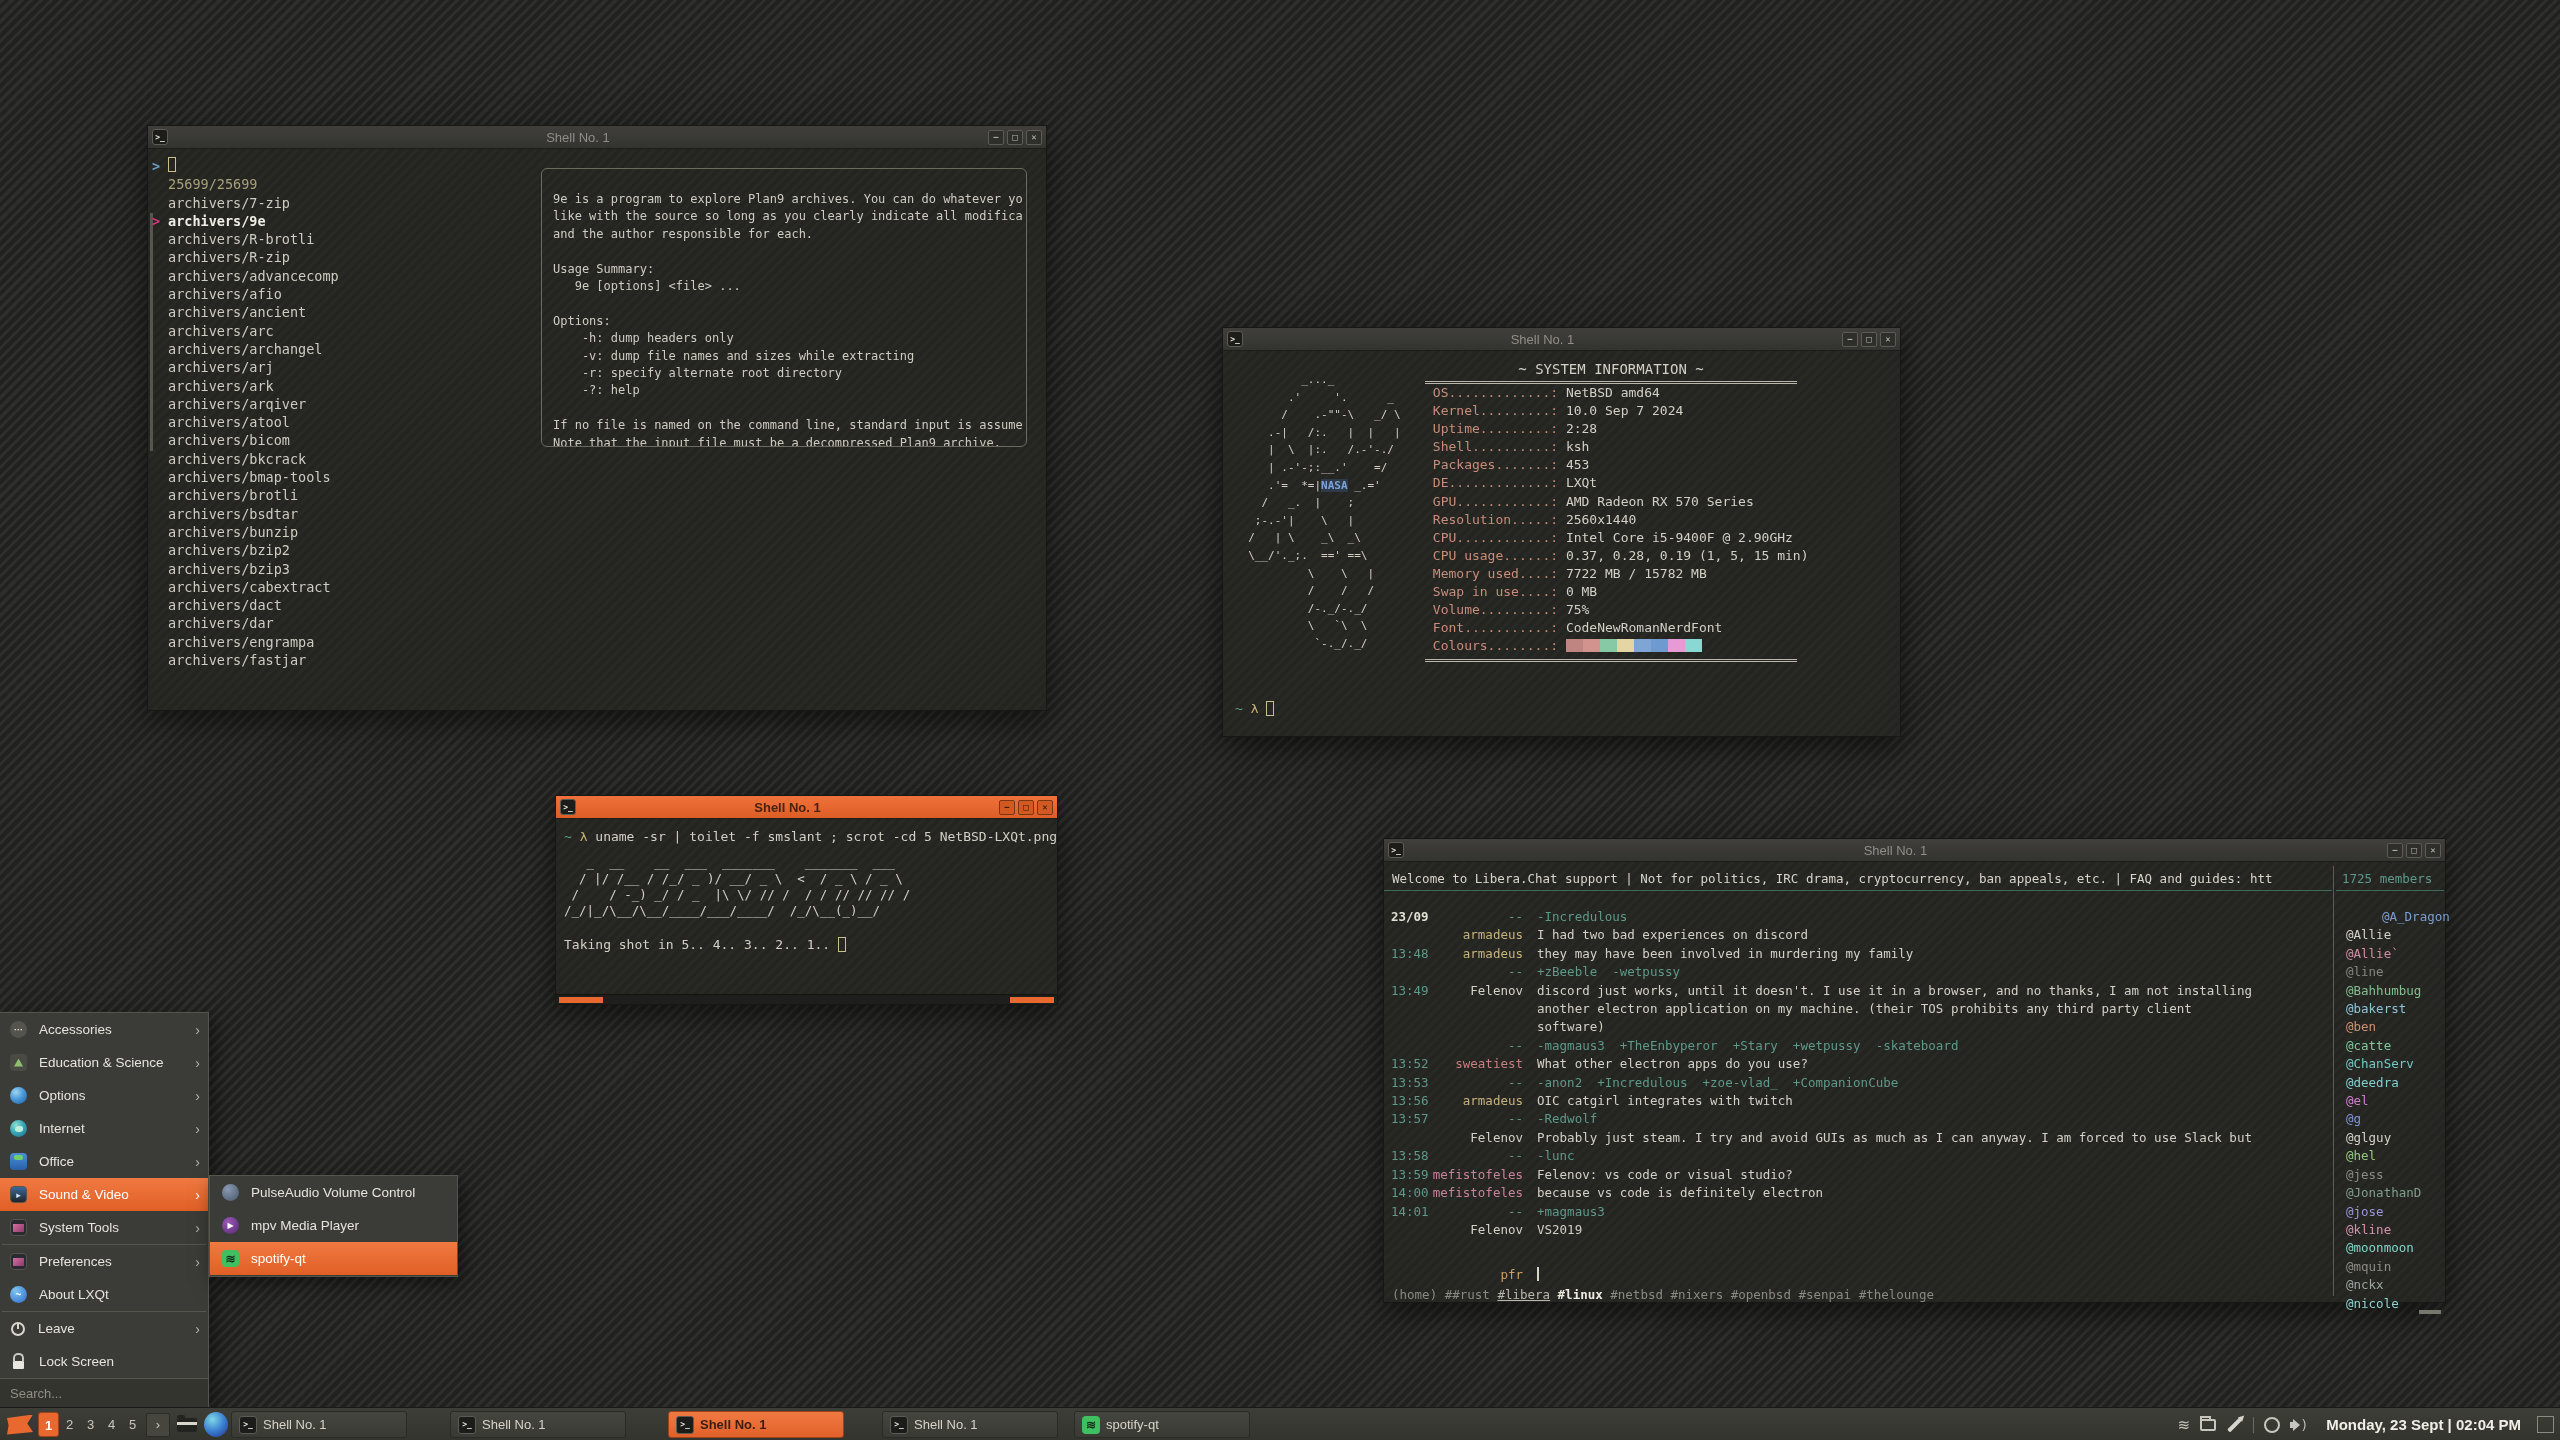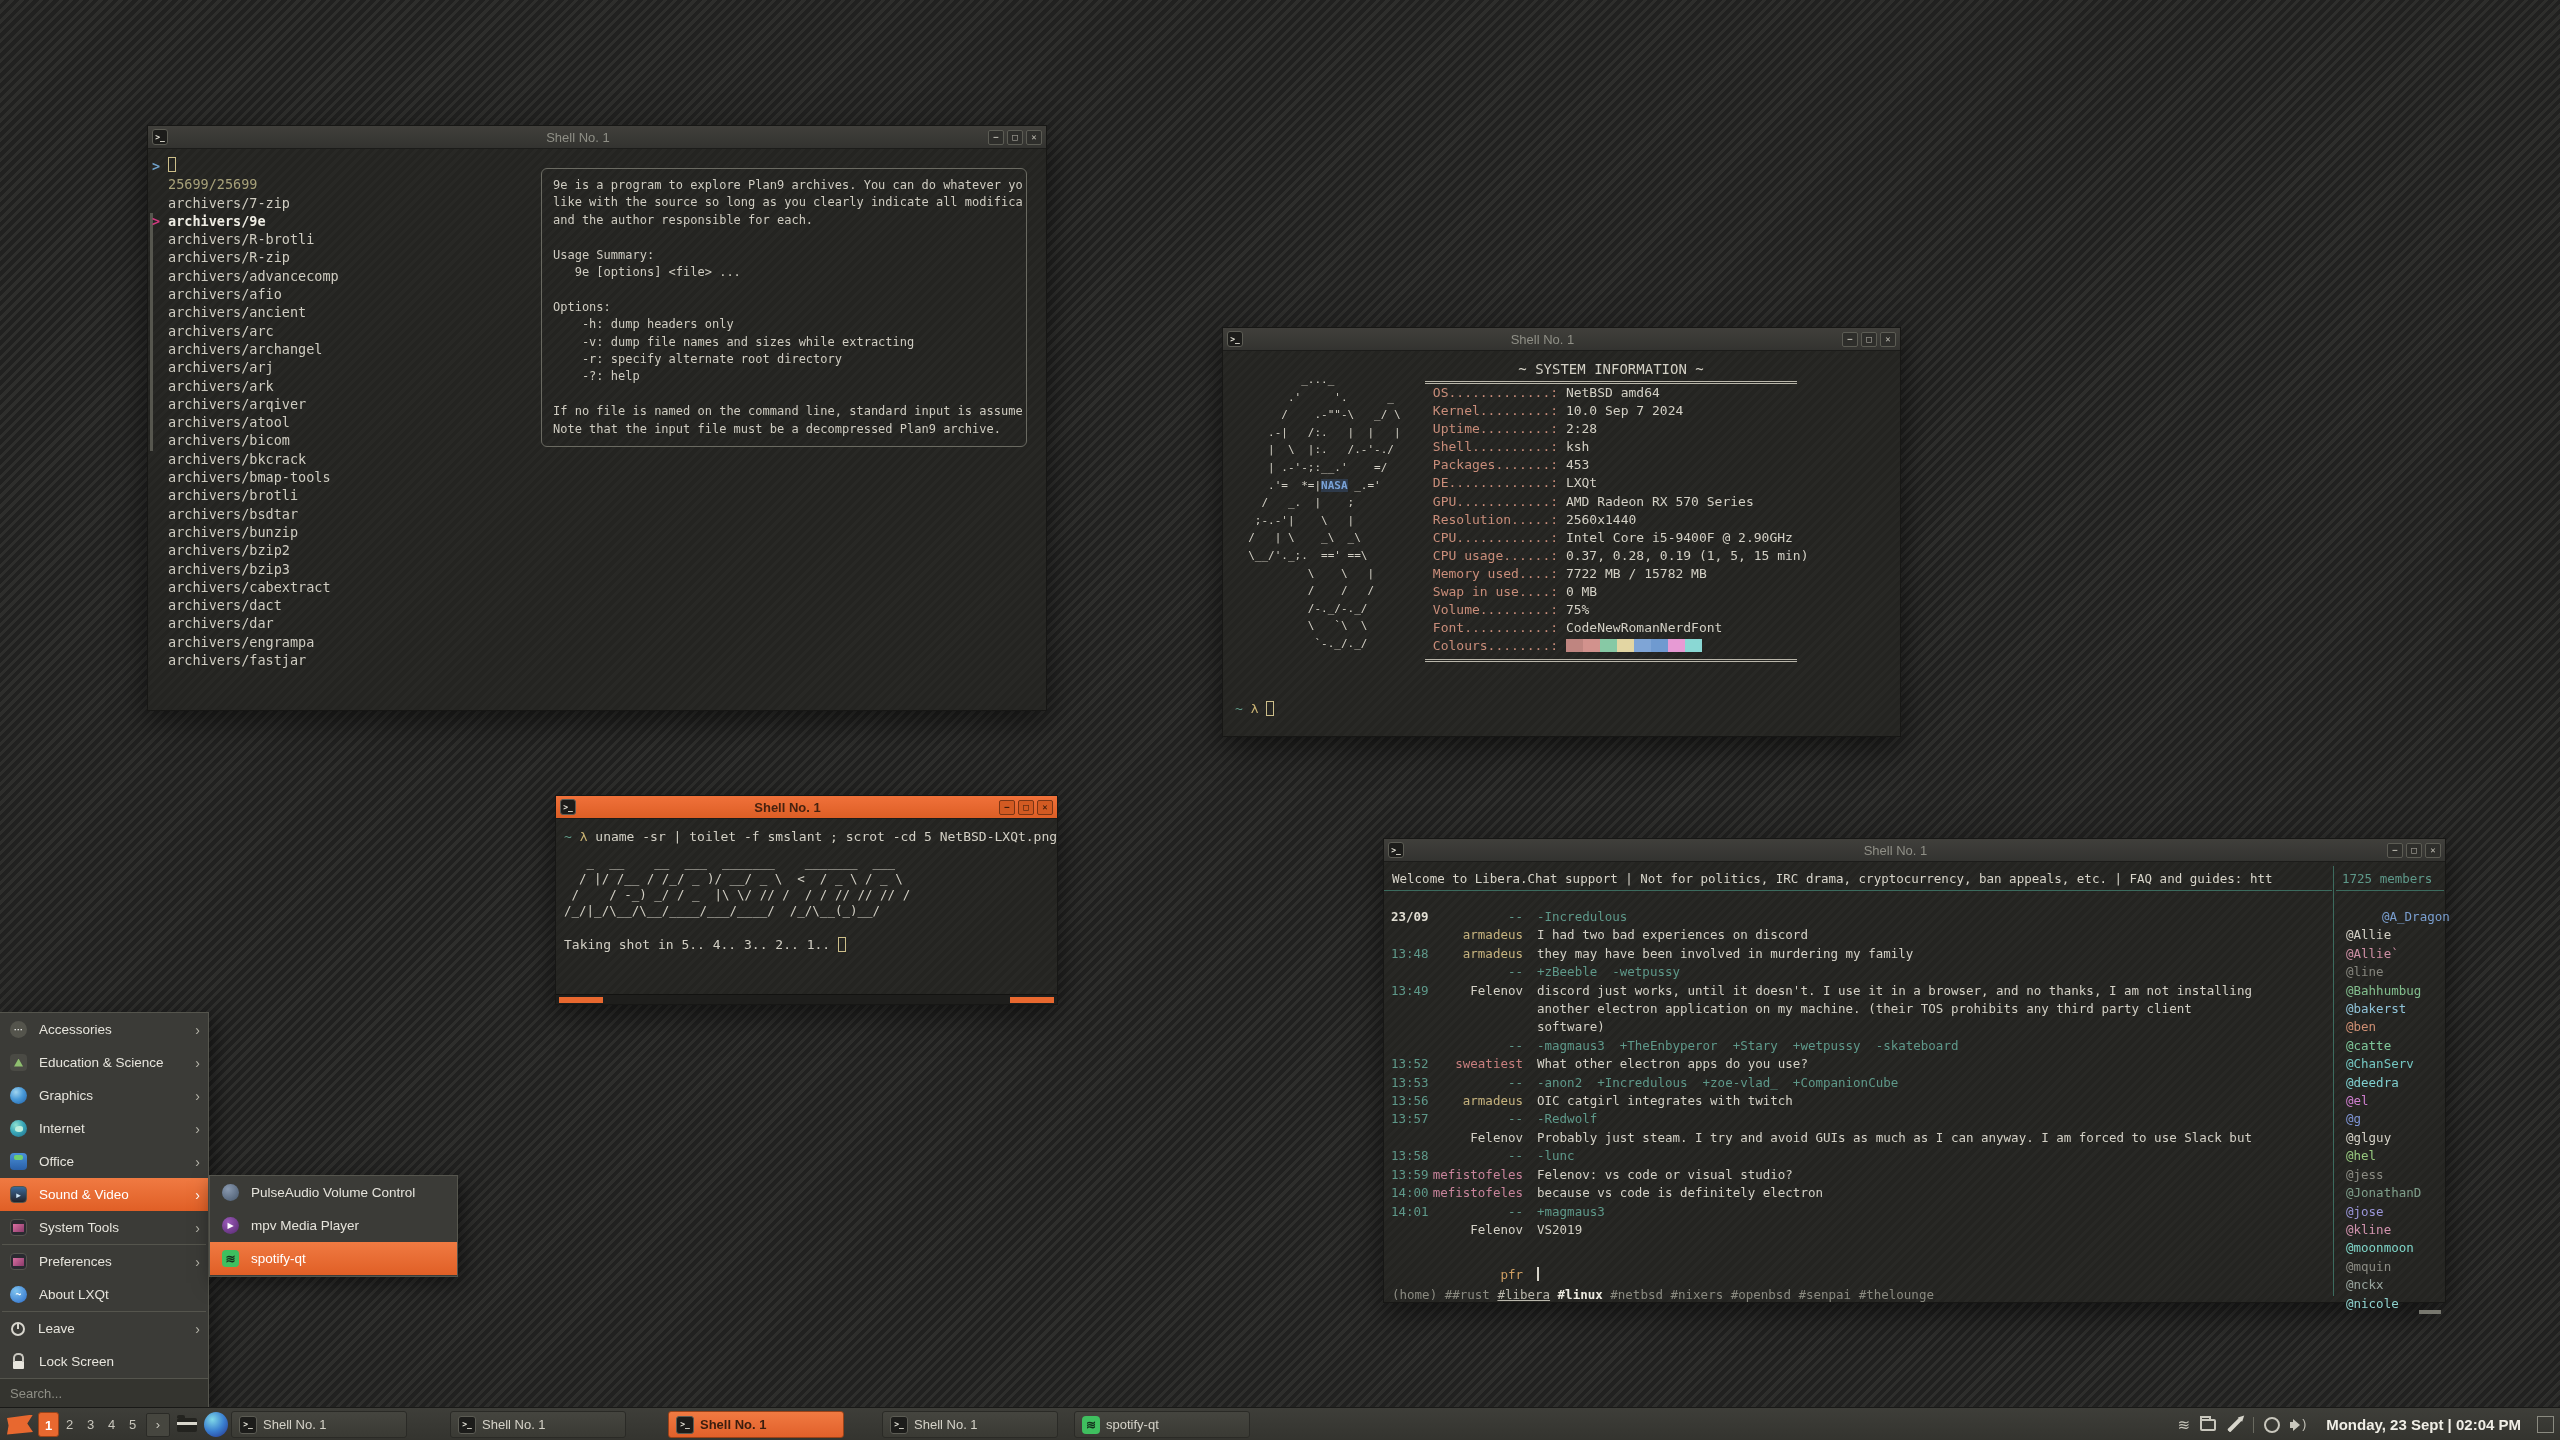--- a/index.html
+++ b/index.html
@@ -32,21 +32,21 @@
   #fzf-list { position:absolute; left:4px; top:8px; font-size:13.5px; line-height:18.3px; white-space:pre; }
   .frow { display:flex; }
   .fptr { width:16px; color:#d3397f; font-weight:bold; }
   .fprompt { color:#6fa0c8; font-weight:bold; }
   .fcounter { color:#a8a27a; }
   .fitem { color:#cfccc1; }
   .fcur { color:#efede4; font-weight:bold; }
   .cursor { display:inline-block; width:8px; height:15px; border:1px solid #cdbf8a; vertical-align:-3px; }
   #fzf-scrollbar { position:absolute; left:2px; top:64px; width:3px; height:238px; background:#56564e; }
   #fzf-preview { position:absolute; left:393px; top:19px; width:486px; height:279px;
-                 border:1px solid #6a6a61; border-radius:6px; padding:8px 11px;
+                 border:1px solid #6a6a61; border-radius:6px; padding:22px 11px;
                  font-size:12px; line-height:17.4px; white-space:pre; color:#cfccc1; overflow:hidden; }
 
   
   #win-sys { left:1222px; top:327px; width:679px; height:410px; }
   #sys-art { position:absolute; left:12px; top:20px; font-size:11px; line-height:17.6px; white-space:pre; color:#d3d0c5; }
   #sys-art .nasa { color:#7aa3d8; font-weight:bold; background:#2e3a4a; }
   #sys-info { position:absolute; left:202px; top:10px; width:372px; }
   #sys-head { text-align:center; font-size:14px; color:#d3d0c5; }
   .dline { border-top:3px double #b9b6aa; margin-top:4px; }
   #sys-lines { margin-top:0; font-size:13px; line-height:18.1px; white-space:pre; }
@@ -398,21 +398,21 @@
         <span class="lbl">Accessories</span>
         <span class="chev">›</span>
       </div>
       <div class="mrow">
         <span class="mi mi-education"></span>
         <span class="lbl">Education &amp; Science</span>
         <span class="chev">›</span>
       </div>
       <div class="mrow">
         <span class="mi mi-graphics"></span>
-        <span class="lbl">Graphics</span>
+        <span class="lbl">Options</span>
         <span class="chev">›</span>
       </div>
       <div class="mrow">
         <span class="mi mi-internet"></span>
         <span class="lbl">Internet</span>
         <span class="chev">›</span>
       </div>
       <div class="mrow">
         <span class="mi mi-office"></span>
         <span class="lbl">Office</span>

